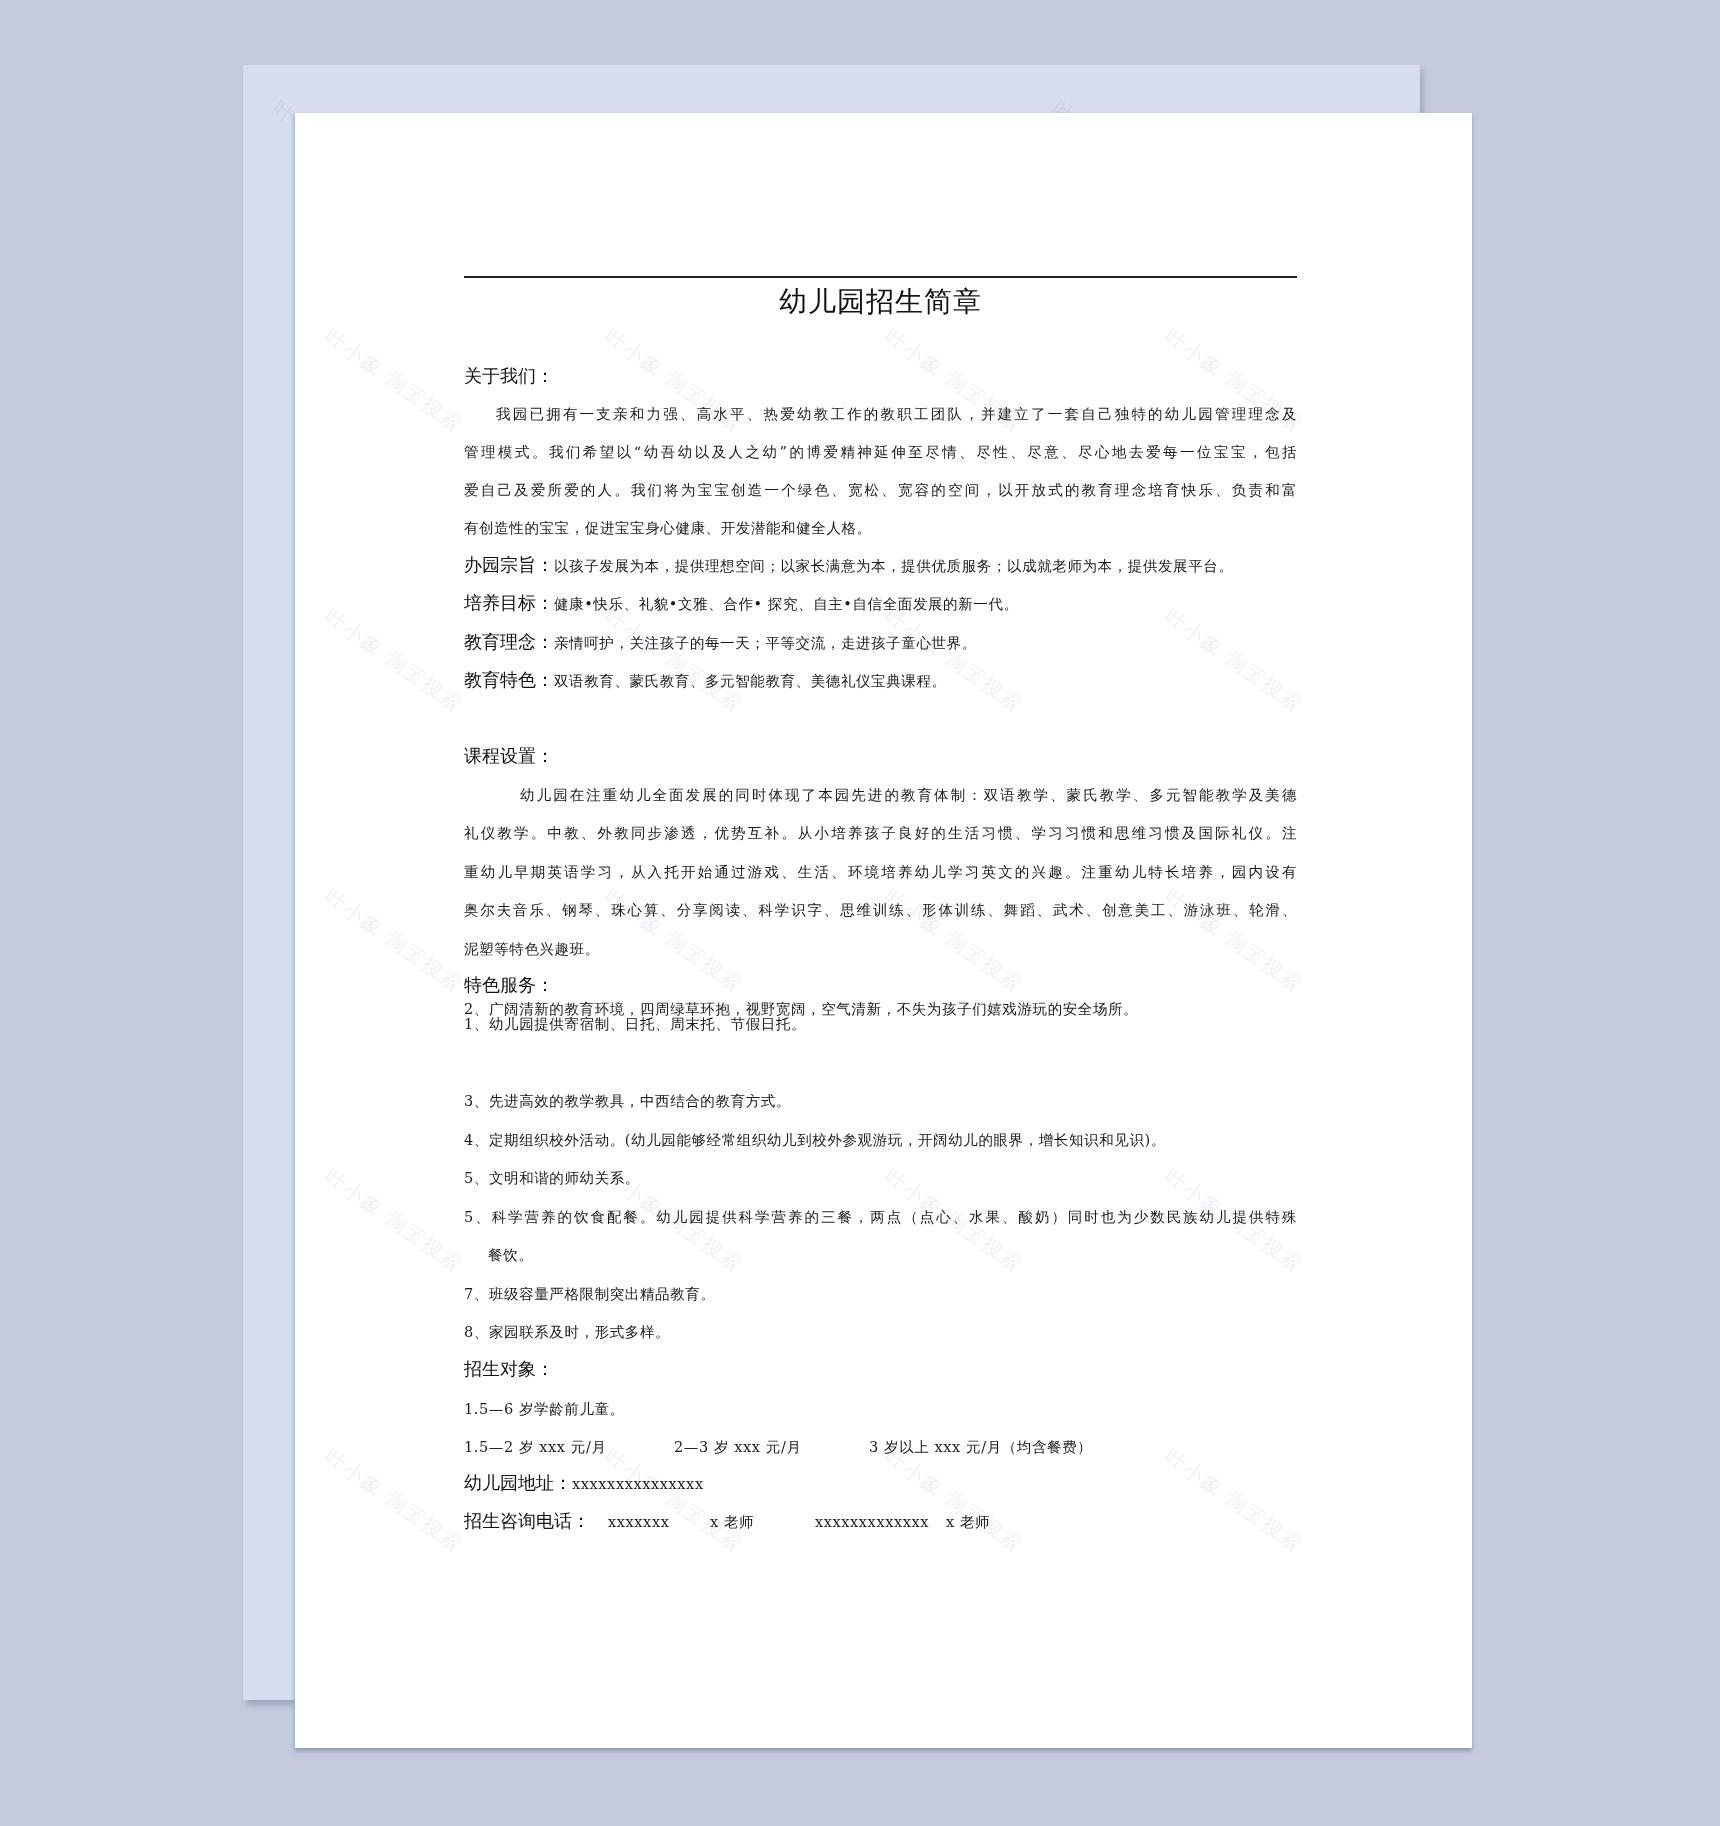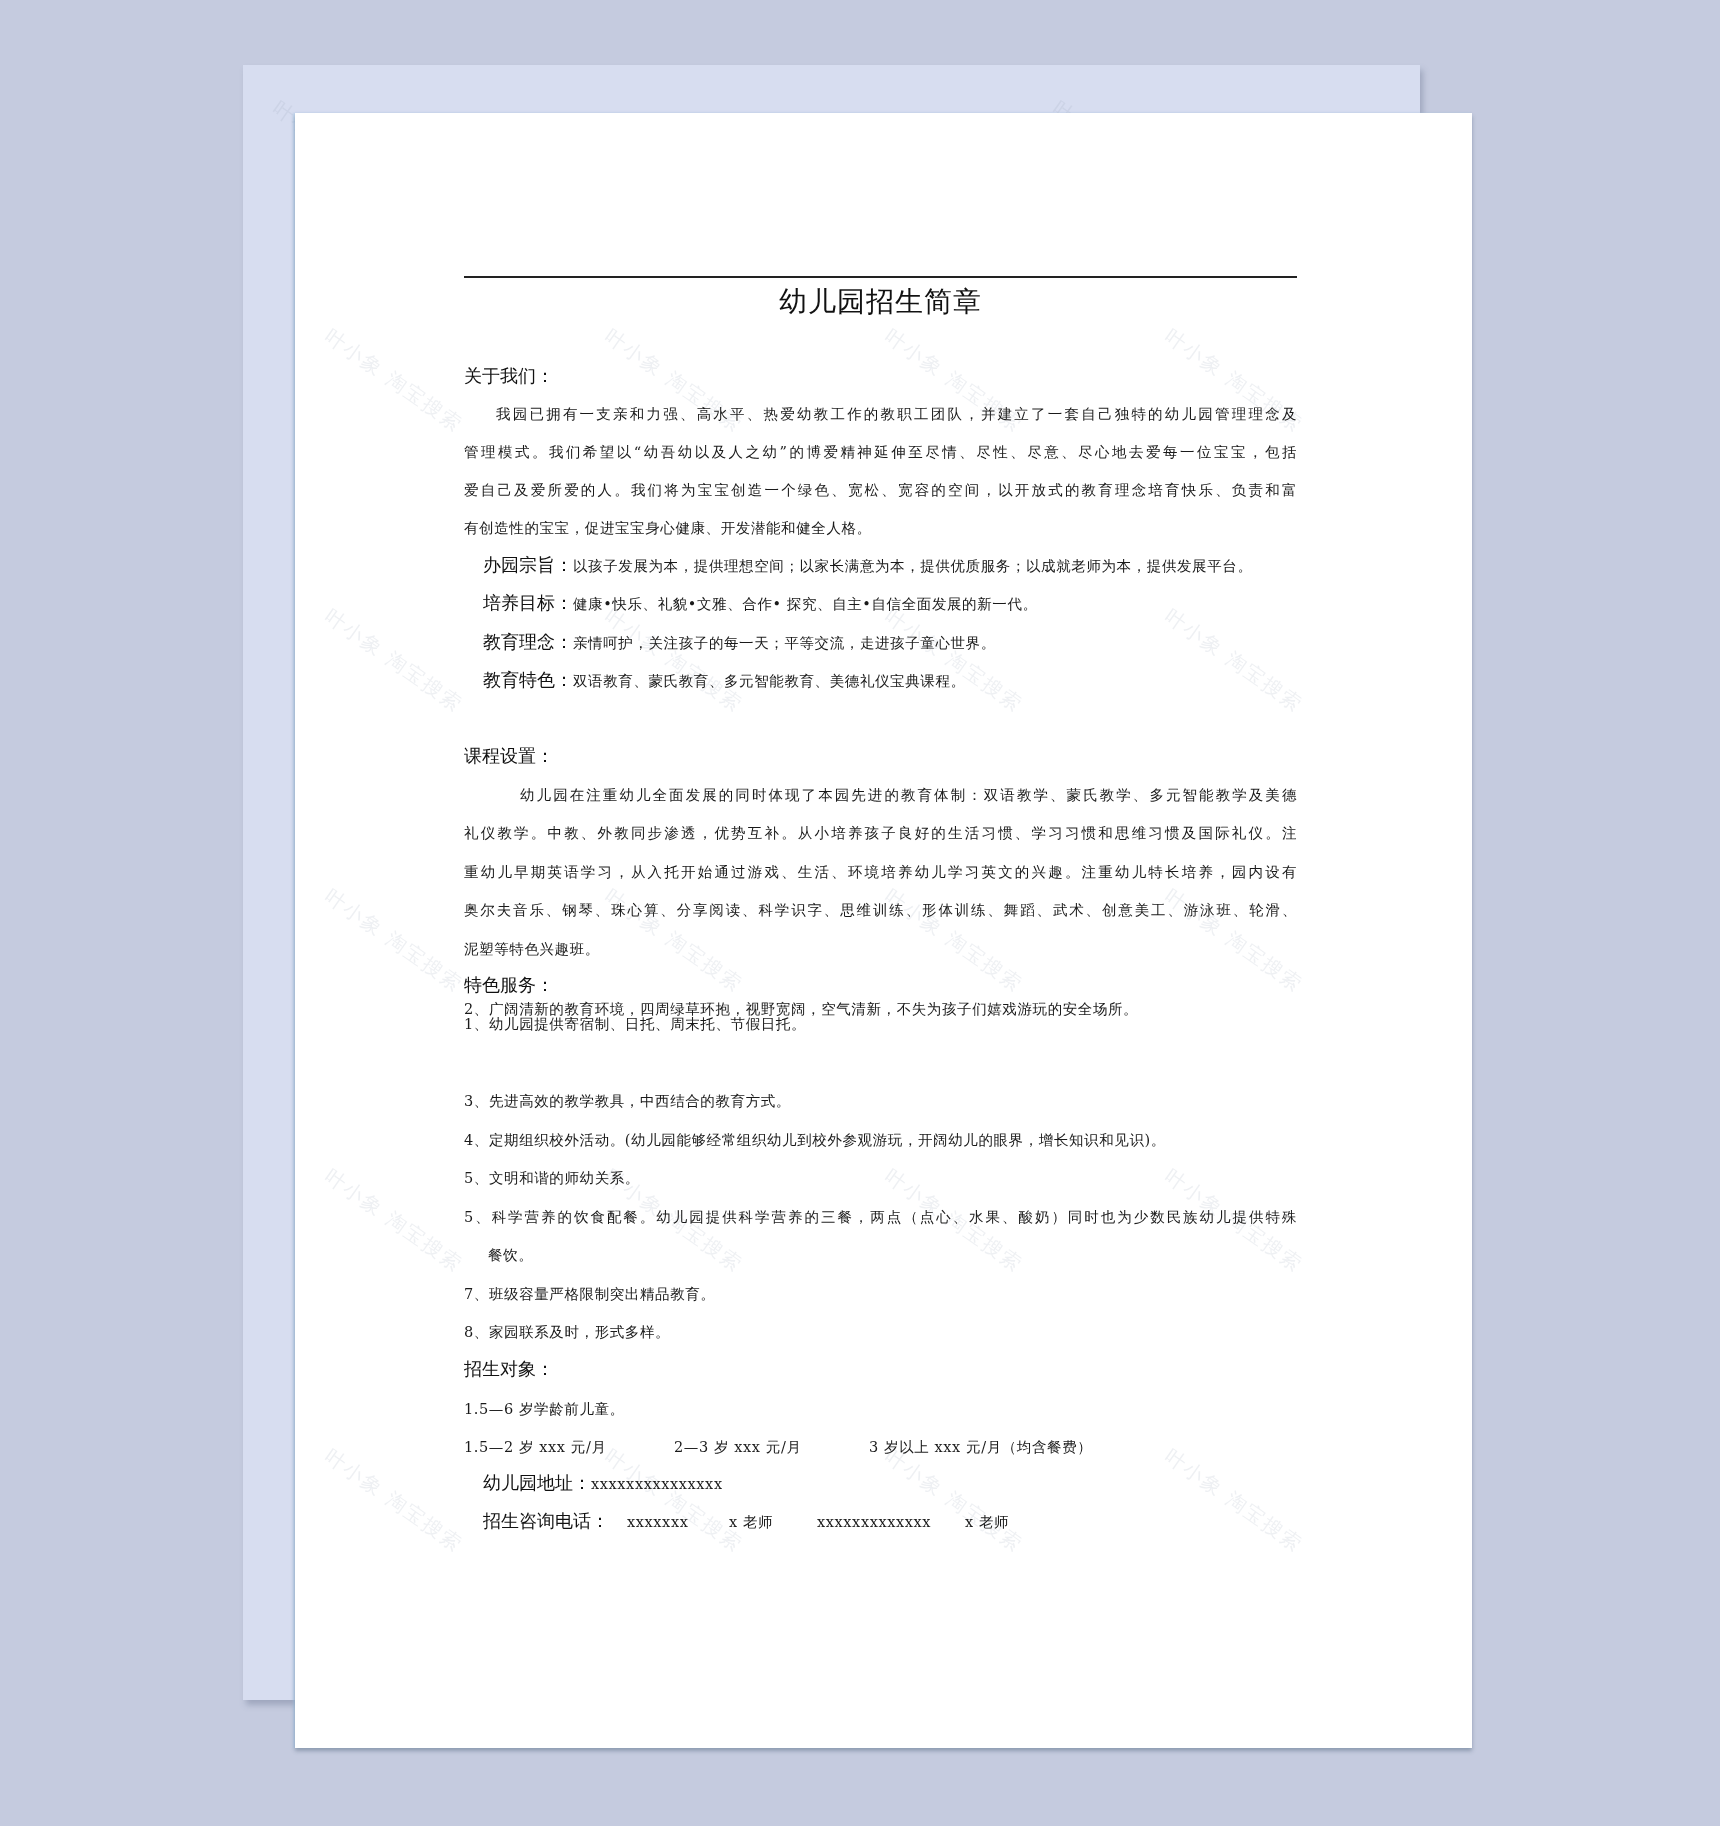--- a/index.html
+++ b/index.html
@@ -86,21 +86,20 @@
     .heading {
       font-family: "DejaVu Sans", sans-serif;
       font-size: 18px;
       font-weight: normal;
       color: #111;
     }
     .label {
       font-family: "DejaVu Sans", sans-serif;
       font-size: 18px;
       color: #111;
-      margin-left: 19px;
     }
     .body-text {
       font-size: 14.5px;
       letter-spacing: 0.6px;
     }
     .justify {
       text-align: justify;
       text-align-last: justify;
     }
     .indent-1 { padding-left: 32px; box-sizing: border-box; }
@@ -187,16 +186,16 @@
     <div class="line heading" style="top:1245px;">招生对象：</div>
     <div class="line body-text" style="top:1285px;">1.5—6 岁学龄前儿童。</div>
     <div class="line body-text fee-row" style="top:1323px;">
       <span style="width:210px;">1.5—2 岁 xxx 元/月</span><span style="width:195px;">2—3 岁 xxx 元/月</span><span>3 岁以上 xxx 元/月（均含餐费）</span>
     </div>
 
     <div class="line" style="top:1359px;">
       <span class="label">幼儿园地址：</span><span class="body-text">xxxxxxxxxxxxxxx</span>
     </div>
     <div class="line" style="top:1397px;">
-      <span class="label">招生咨询电话：</span><span class="body-text" style="display:inline-block;width:102px;padding-left:18px;">xxxxxxx</span><span class="body-text" style="display:inline-block;width:88px;">x 老师</span><span class="body-text" style="display:inline-block;width:148px;">xxxxxxxxxxxxx</span><span class="body-text">x 老师</span>
+      <span class="label">招生咨询电话：</span><span class="body-text" style="display:inline-block;width:102px;padding-left:18px;">xxxxxxx</span><span class="body-text" style="display:inline-block;width:88px;">x 老师</span><span class="body-text" style="display:inline-block;width:148px;text-align:center;">xxxxxxxxxxxxx</span><span class="body-text">x 老师</span>
     </div>
   </div>
 </div>
 
 </body></html>

